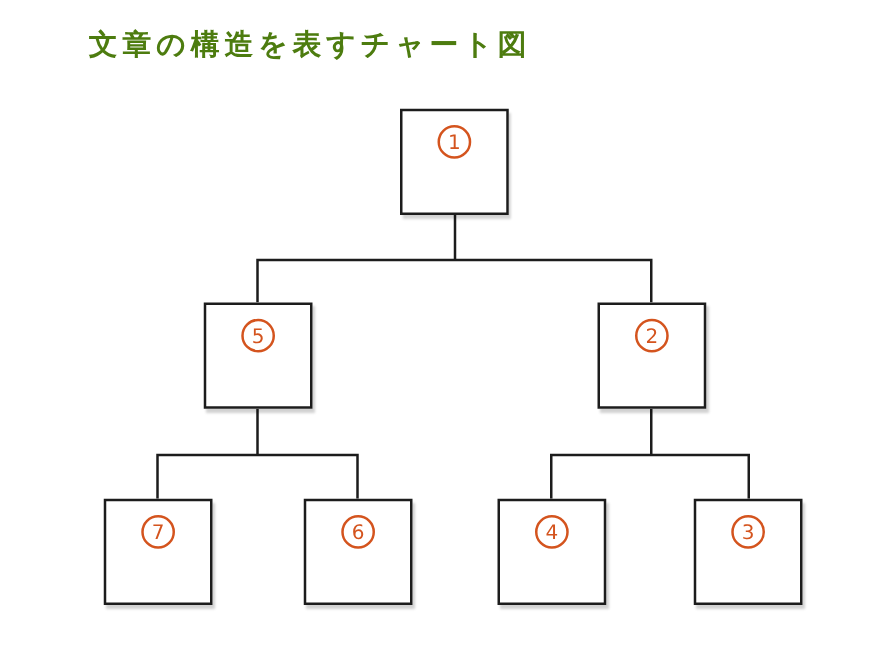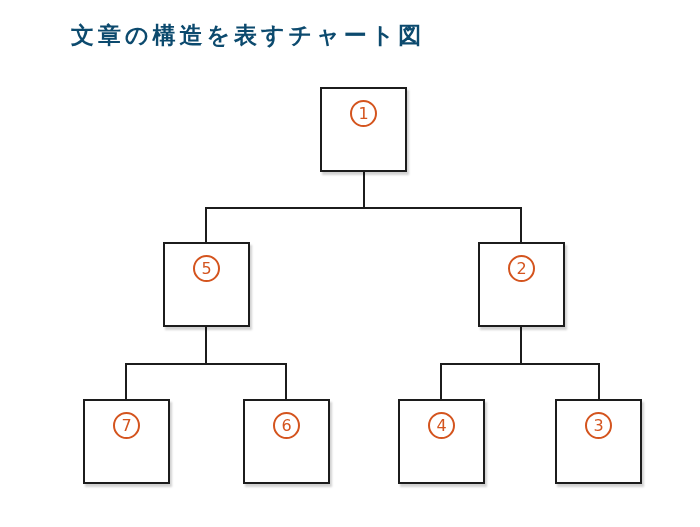--- a/index.html
+++ b/index.html
@@ -16,21 +16,21 @@
     font-family: "DejaVu Sans", "Liberation Sans", sans-serif;
   }
   .title {
     position: absolute;
     left: 71px;
     top: 20px;
     margin: 0;
     font-size: 23px;
     font-weight: bold;
     letter-spacing: 4px;
-    color: #0c4a6e;
+    color: #4d7c0f;
     white-space: nowrap;
     font-family: "DejaVu Sans", "Liberation Sans", sans-serif;
   }
   .connectors {
     position: absolute;
     left: 0;
     top: 0;
   }
   .node {
     position: absolute;

